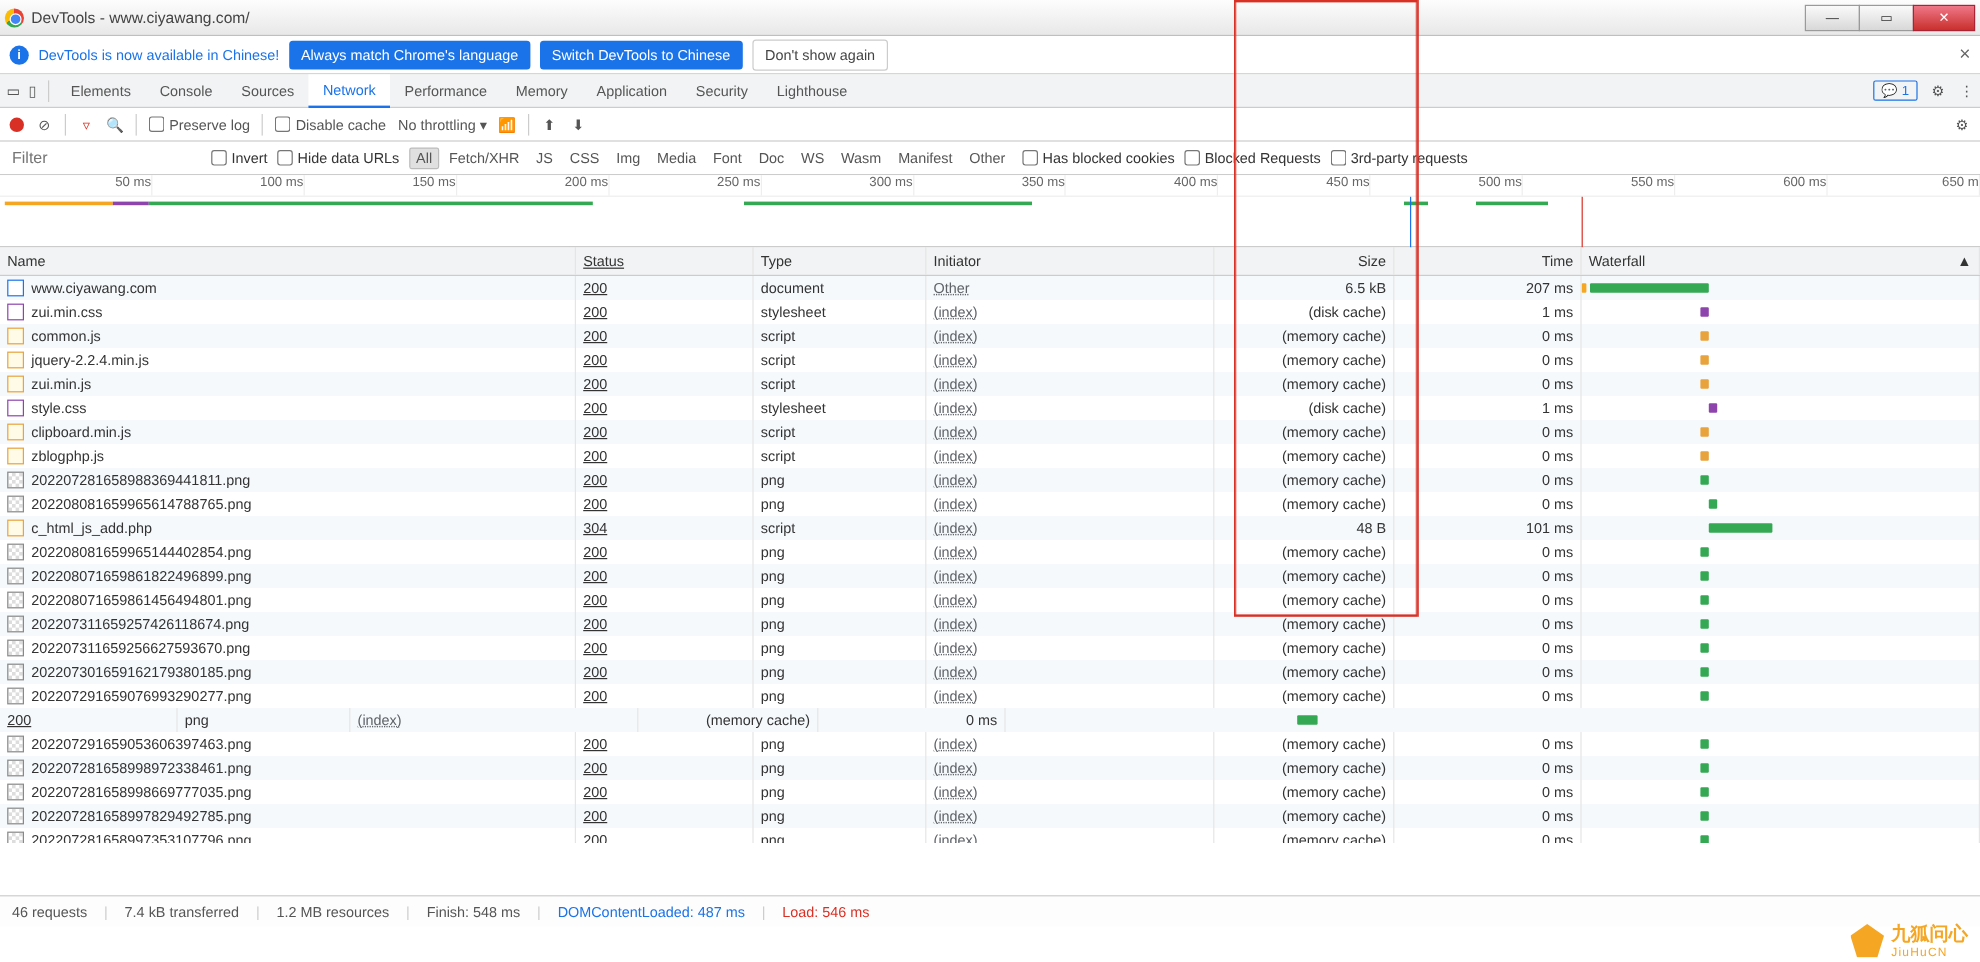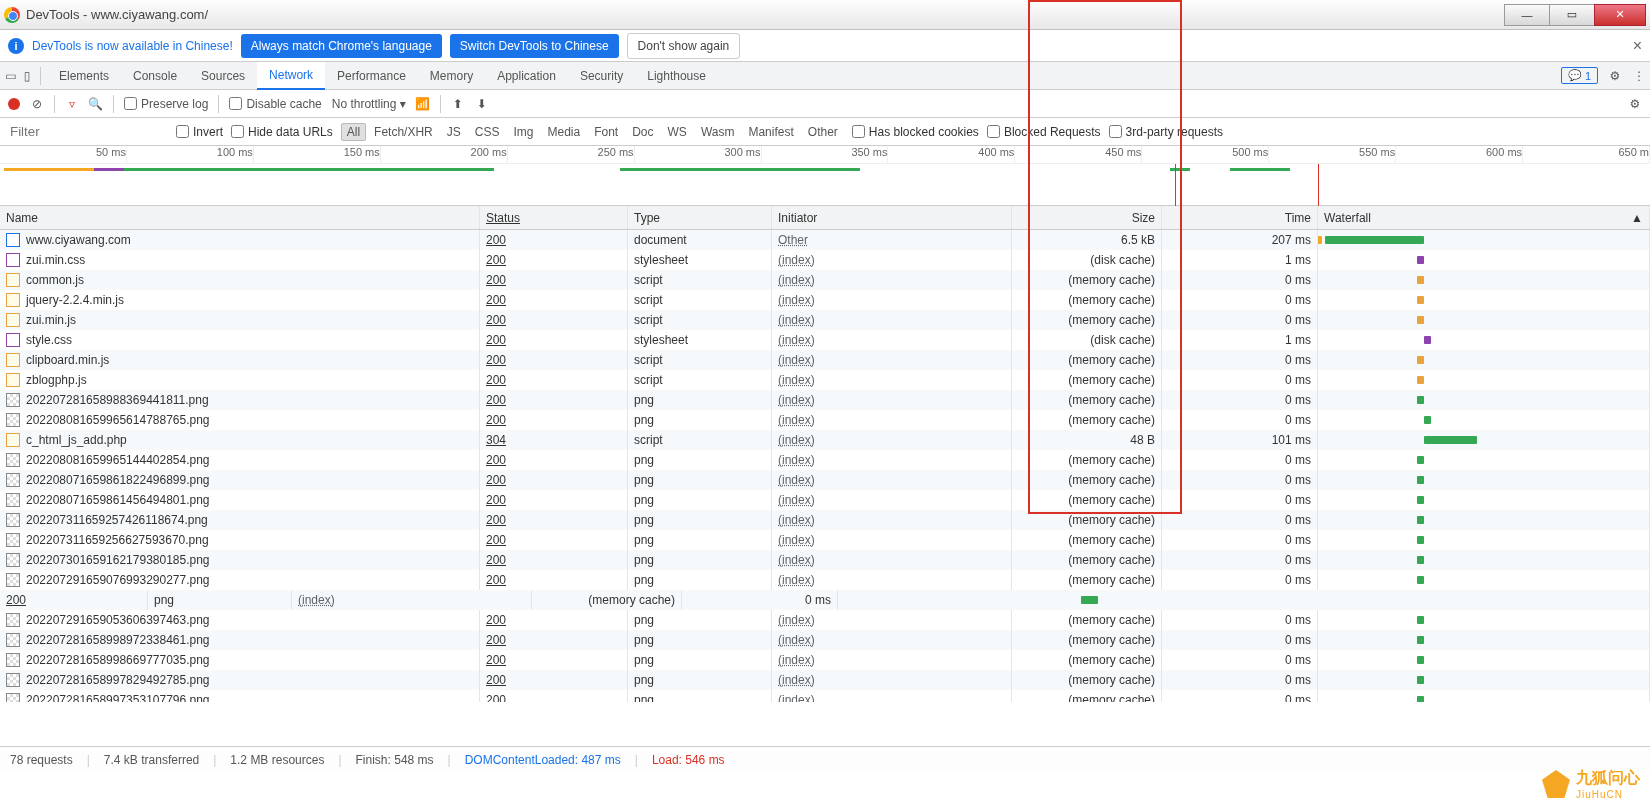--- a/index.html
+++ b/index.html
@@ -596,21 +596,21 @@
         <div class="col-time">0 ms</div>
         <div class="col-waterfall">
           <span class="wfbar" style="left:30%;width:2%;background:#34a853;"></span>
         </div>
       </div>
     </div>
   <div class="redbox" style="left:1028px;top:0;width:154px;height:514px;"></div>
 </div>
 
 <div class="statusbar">
-  <span>78 requests</span>
+  <span>46 requests</span>
     <span class="sepv">|</span>
   <span>7.4 kB transferred</span>
     <span class="sepv">|</span>
   <span>1.2 MB resources</span>
     <span class="sepv">|</span>
   <span>Finish: 548 ms</span>
     <span class="sepv">|</span>
   <span class="dcl">DOMContentLoaded: 487 ms</span>
     <span class="sepv">|</span>
   <span class="load">Load: 546 ms</span>

